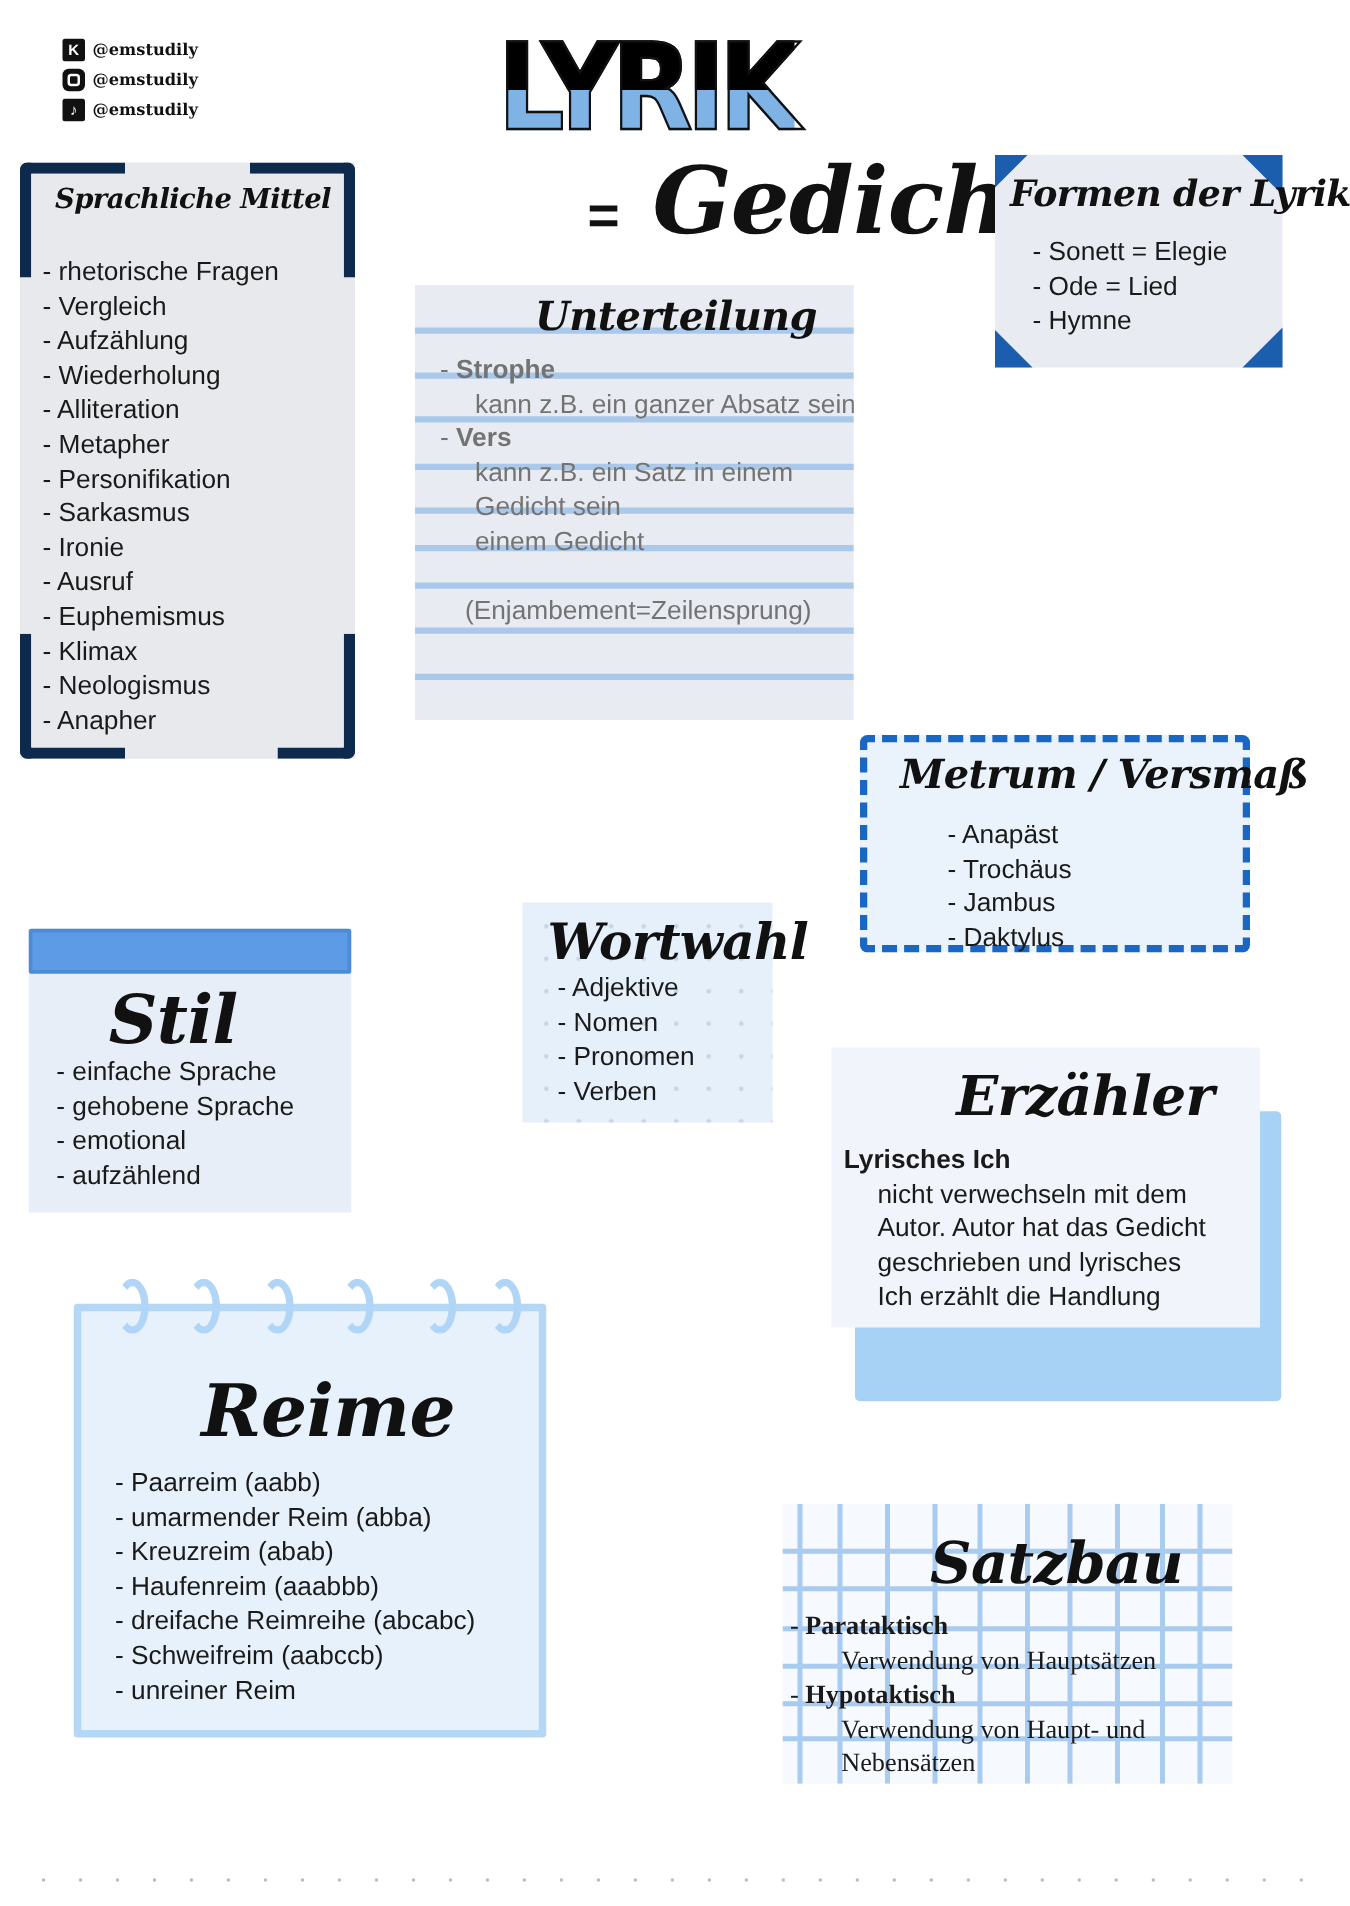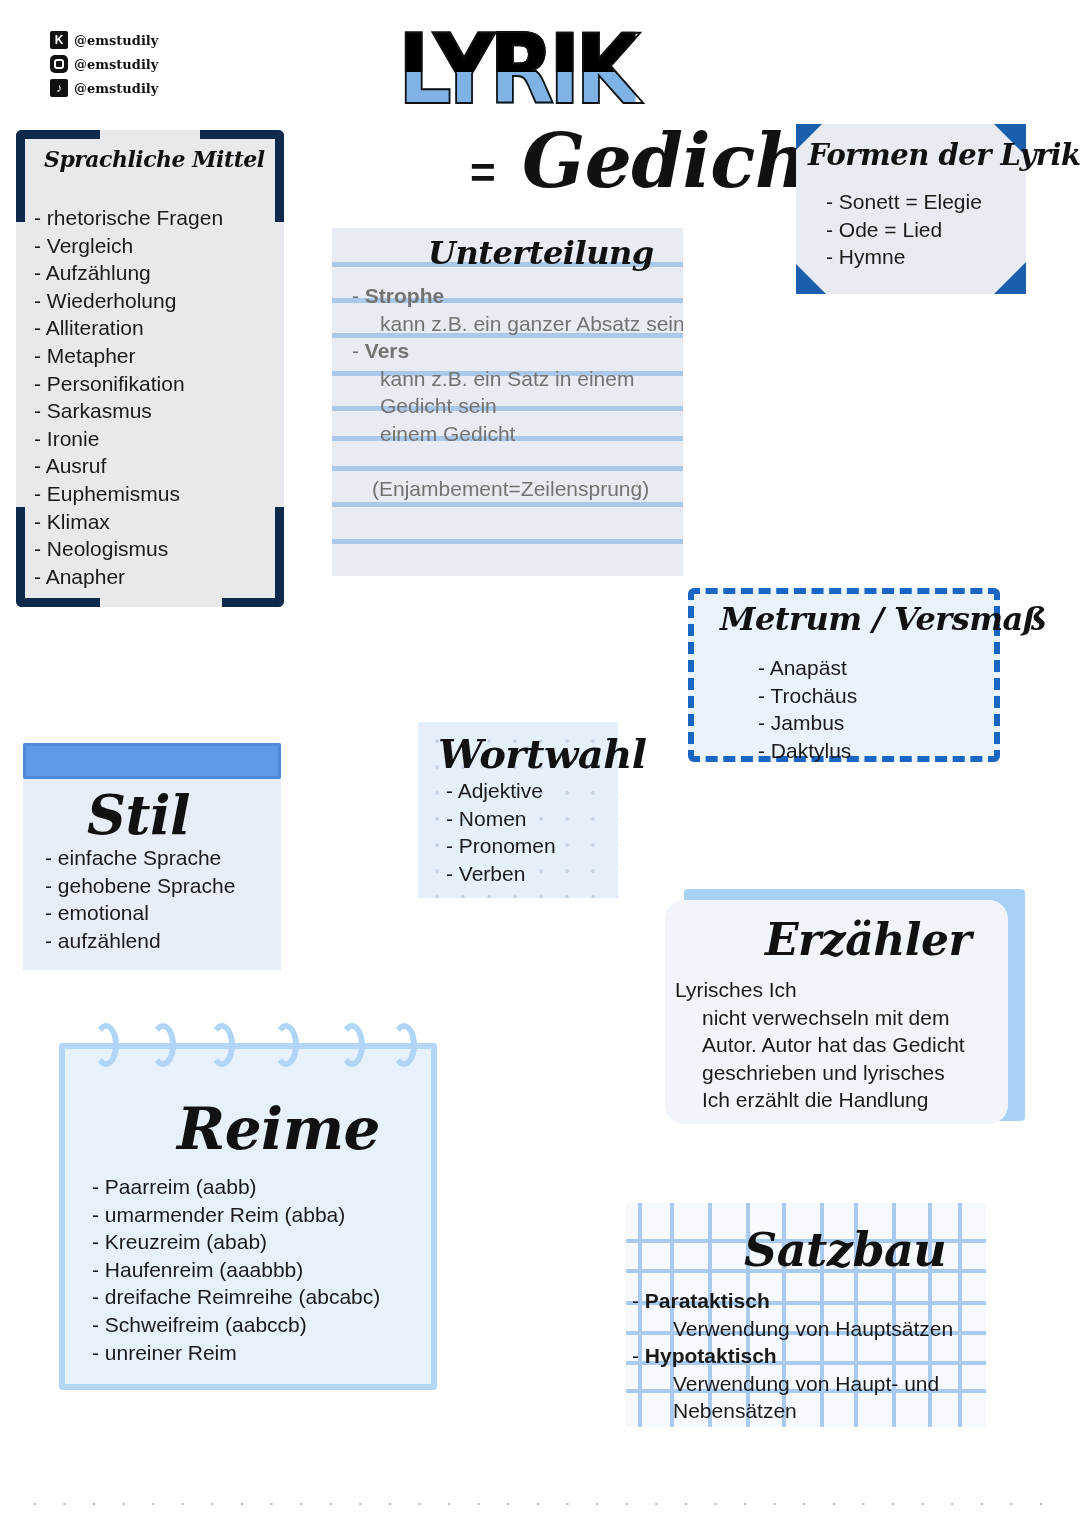--- a/index.html
+++ b/index.html
@@ -70,38 +70,38 @@
   .st-list { left: 22px; top: 101px; }
 
   
   .ww-box { left: 418px; top: 722px; width: 200px; height: 176px; background-color: #e6f0fb;
     background-image: radial-gradient(circle, #c5d4e6 1.5px, transparent 2px); background-size: 26px 26px; background-position: 6px 6px; }
   .ww-title { left: 20px; top: 8px; font-size: 40px; }
   .ww-list { left: 28px; top: 55px; }
 
   
   .ez-shadow { left: 684px; top: 889px; width: 341px; height: 232px; background: #a8d1f6; border-radius: 4px; }
-  .ez-box { left: 665px; top: 900px; width: 343px; height: 224px; background: #f1f5fb; border-radius: 19px; }
+  .ez-box { left: 665px; top: 838px; width: 343px; height: 224px; background: #f1f5fb; }
   .ez-title { left: 100px; top: 14px; font-size: 44px; }
   .ez-content { left: 10px; top: 76px; }
   .ez-row { font-size: 21px; line-height: 27.6px; color: #1a1a1a; white-space: nowrap; }
   .ez-row.sub { padding-left: 27px; }
 
   
   .re-box { left: 59px; top: 1043px; width: 378px; height: 347px; background: #e6f1fc; border: 6px solid #b4d7f6; border-radius: 3px; }
   .ring { position: absolute; top: -26px; width: 26px; height: 44px; border: 6px solid #b0d5f6; border-left-color: transparent; border-radius: 50%; }
-  .re-title { left: 112px; top: 46px; font-size: 58px; text-align: right; }
+  .re-title { left: 96px; top: 46px; font-size: 58px; text-align: right; }
   .re-list { left: 27px; top: 124px; }
 
   
   .sb-box { left: 626px; top: 1203px; width: 360px; height: 224px; background: #f6f9fd; overflow: hidden; }
   .sb-v { position: absolute; top: 0; bottom: 0; width: 4px; background: #a9cbef; }
   .sb-h { position: absolute; left: 0; right: 0; height: 4px; background: #a9cbef; }
   .sb-title { left: 118px; top: 20px; font-size: 46px; }
-  .sb-content { left: 6px; top: 84px; }
+  .sb-content { left: 6px; top: 84px; font-family: Liberation Serif, serif; }
   .sb-row { font-size: 21px; line-height: 27.6px; color: #1a1a1a; white-space: nowrap; }
   .sb-row.sub { padding-left: 41px; }
   .sb-row b { font-weight: bold; }
 
   
   .footer-dots { left: 20px; top: 1502px; width: 1045px; height: 4px;
     background-image: radial-gradient(circle, #b5b5b5 1px, transparent 1.5px); background-size: 29.6px 4px; }
 </style>
 </head>
 <body>
@@ -215,21 +215,21 @@
     <li>Nomen</li>
     <li>Pronomen</li>
     <li>Verben</li>
   </ul>
 </div>
 
 <div class="abs ez-shadow"></div>
 <div class="abs ez-box">
   <div class="abs ez-title script">Erzähler</div>
   <div class="abs ez-content">
-    <div class="ez-row" style="font-weight:normal">Lyrisches Ich</div>
+    <div class="ez-row" style="font-weight:bold">Lyrisches Ich</div>
     <div class="ez-row sub">nicht verwechseln mit dem</div>
     <div class="ez-row sub">Autor. Autor hat das Gedicht</div>
     <div class="ez-row sub">geschrieben und lyrisches</div>
     <div class="ez-row sub">Ich erzählt die Handlung</div>
   </div>
 </div>
 
 <div class="abs re-box">
   <div class="ring" style="left:28px"></div>
   <div class="ring" style="left:85px"></div>

